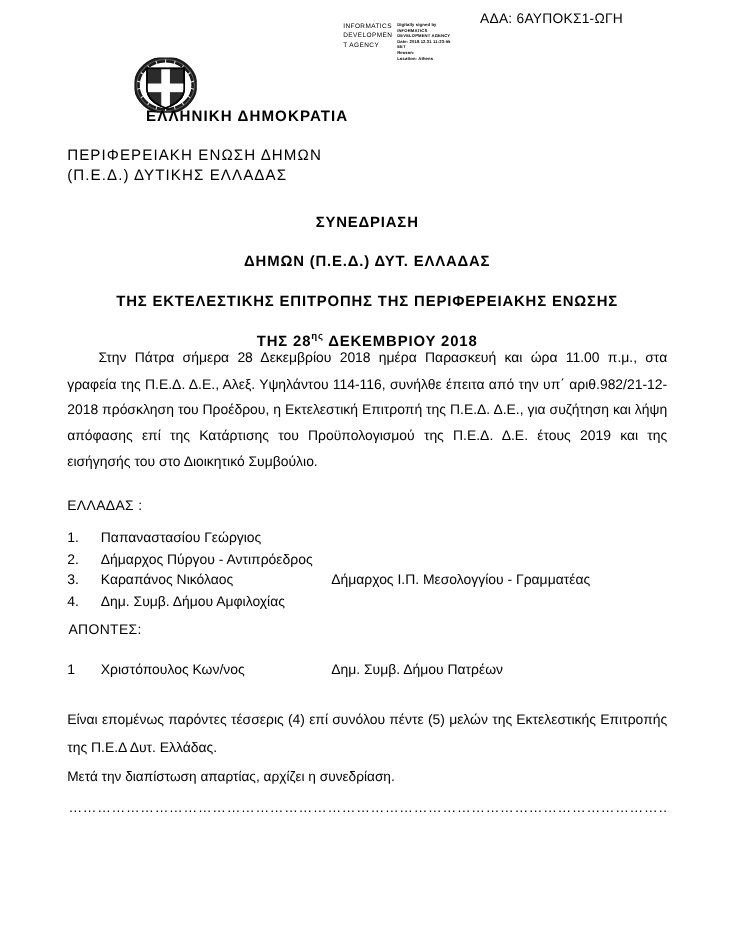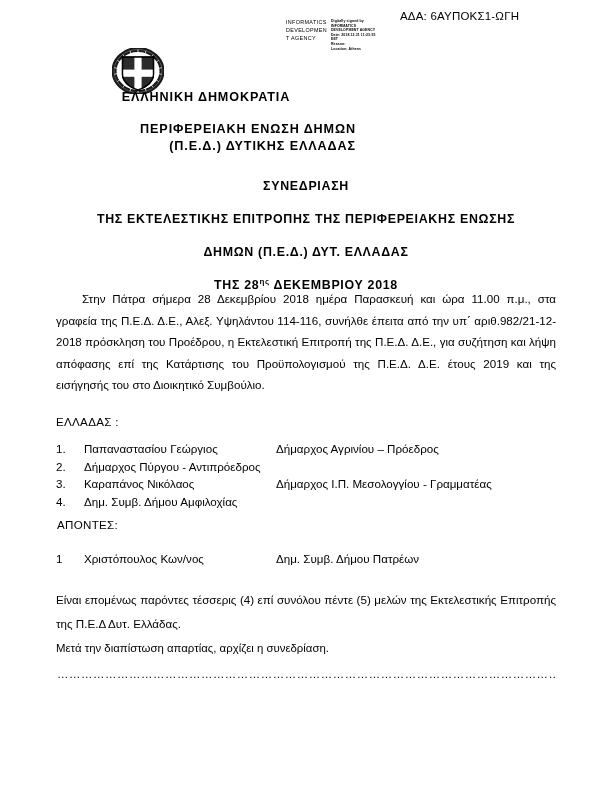--- a/index.html
+++ b/index.html
@@ -80,23 +80,23 @@
   }
   .lh-1 {
     font-size: 12.6px;
     font-weight: bold;
     letter-spacing: .9px;
     text-align: center;
     margin-bottom: 17px;
   }
   .lh-2 {
     font-size: 12.6px;
-    font-weight: bold;
+    font-weight: normal;
     letter-spacing: .9px;
-    text-align: right;
+    text-align: left;
     line-height: 17px;
   }
   .lh-2 span { display: block; }
 
   
   .title-block {
     position: absolute;
     top: 176px;
     left: 56px;
     width: 500px;
@@ -258,39 +258,38 @@
       <span>ΠΕΡΙΦΕΡΕΙΑΚΗ ΕΝΩΣΗ ΔΗΜΩΝ</span>
       <span>(Π.Ε.Δ.) ΔΥΤΙΚΗΣ ΕΛΛΑΔΑΣ</span>
     </div>
   </div>
 
   <div class="title-block">
     <div class="t-row">
       <span class="t-main ul">ΣΥΝΕΔΡΙΑΣΗ</span>
     </div>
     <div class="t-row">
+      <span class="t-main ul">ΔΗΜΩΝ  (Π.Ε.Δ.)  ΔΥΤ.  ΕΛΛΑΔΑΣ</span>
+    </div>
+    <div class="t-row">
       <span class="t-main">ΤΗΣ  ΕΚΤΕΛΕΣΤΙΚΗΣ  ΕΠΙΤΡΟΠΗΣ  ΤΗΣ ΠΕΡΙΦΕΡΕΙΑΚΗΣ ΕΝΩΣΗΣ</span>
-    </div>
-    <div class="t-row">
-      <span class="t-main ul">ΔΗΜΩΝ  (Π.Ε.Δ.)  ΔΥΤ.  ΕΛΛΑΔΑΣ</span>
     </div>
     <div class="t-row">
       <span class="t-main ul"><span>ΤΗΣ  28</span><span class="t-sup">ης</span><span> ΔΕΚΕΜΒΡΙΟΥ  2018</span></span>
     </div>
   </div>
 
   <div class="body-para">Στην Πάτρα σήμερα  28 Δεκεμβρίου 2018  ημέρα  Παρασκευή και ώρα 11.00 π.μ., στα γραφεία  της  Π.Ε.Δ.  Δ.Ε.,  Αλεξ.  Υψηλάντου 114-116,  συνήλθε   έπειτα από  την  υπ΄ αριθ.982/21-12-2018 πρόσκληση του Προέδρου, η  Εκτελεστική  Επιτροπή  της Π.Ε.Δ. Δ.Ε.,  για συζήτηση και λήψη απόφασης  επί  της Κατάρτισης  του  Προϋπολογισμού  της Π.Ε.Δ.  Δ.Ε. έτους  2019  και  της εισήγησής  του στο  Διοικητικό  Συμβούλιο.</div>
 
   <div class="present-head">ΕΛΛΑΔΑΣ :</div>
 
   <div class="present-list">
     <div class="att-row">
       <span class="att-num">1.</span>
       <span class="att-name">Παπαναστασίου Γεώργιος</span>
-      <span class="att-role">Δήμαρχος Αγρινίου – Πρόεδρος</span>
     </div>
     <div class="att-row">
       <span class="att-num">2.</span>
       <span class="att-role">Δήμαρχος Πύργου - Αντιπρόεδρος</span>
     </div>
     <div class="att-row">
       <span class="att-num">3.</span>
       <span class="att-name">Καραπάνος Νικόλαος</span>
       <span class="att-role">Δήμαρχος Ι.Π. Μεσολογγίου - Γραμματέας</span>
     </div>

